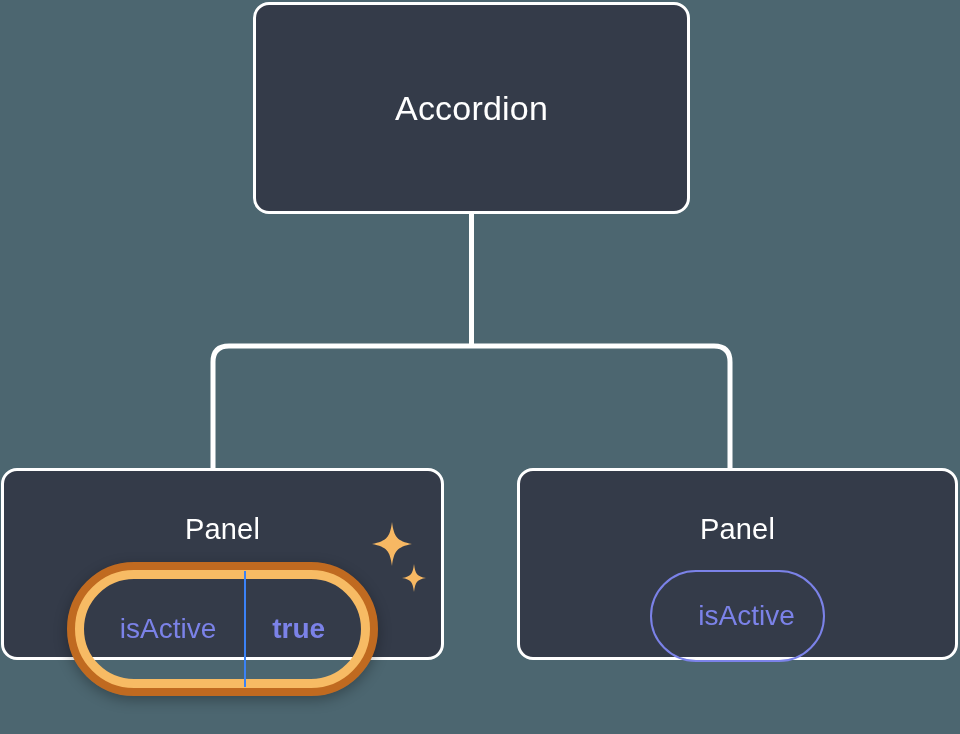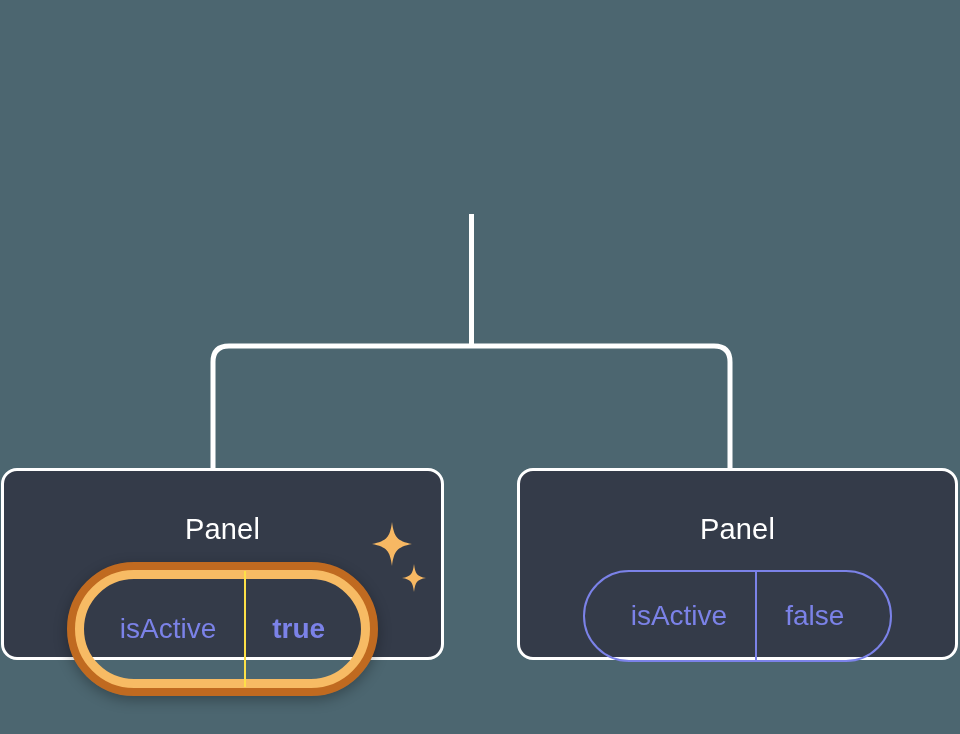--- a/index.html
+++ b/index.html
@@ -144,21 +144,21 @@
     position: relative;
     z-index: 1;
   }
 
   .pill.highlight .pill-key {
     padding: 0 22px 0 44px;
   }
 
   .pill.highlight .pill-val {
     padding: 0 44px 0 26px;
-    border-left: 2px solid #fde047;
+    border-left: 2px solid #3b82f6;
     font-weight: 700;
     margin-left: 6px;
   }
 
   
   .sparkles {
     position: absolute;
     right: -52px;
     top: -42px;
     width: 62px;
@@ -169,20 +169,23 @@
 </head>
 <body>
 
 <div id="canvas">
 
   <svg id="connectors" viewBox="0 0 960 734" width="960" height="734" aria-hidden="true">
     <path d="M471.5 214 L471.5 346" fill="none" stroke="#ffffff" stroke-width="5" stroke-linecap="butt"></path>
     <path d="M213 470 L213 362 Q213 346 229 346 L714 346 Q730 346 730 362 L730 470" fill="none" stroke="#ffffff" stroke-width="5" stroke-linecap="butt" stroke-linejoin="round"></path>
   </svg>
 
+  <div class="node node-root">
+    <div class="node-title-root">Accordion</div>
+  </div>
 
   <div class="node node-panel node-panel-left">
     <div class="node-title-panel">Panel</div>
 
     <div class="pill-wrap is-highlight">
       <div class="pill highlight">
         <div class="pill-cell pill-key">isActive</div>
         <div class="pill-cell pill-val">true</div>
       </div>
 
@@ -192,18 +195,17 @@
       </svg>
     </div>
   </div>
 
   <div class="node node-panel node-panel-right">
     <div class="node-title-panel">Panel</div>
 
     <div class="pill-wrap">
       <div class="pill">
         <div class="pill-cell pill-key">isActive</div>
-        <div class="pill-cell pill-val">false</div>
       </div>
     </div>
   </div>
 
 </div>
 
 </body></html>

